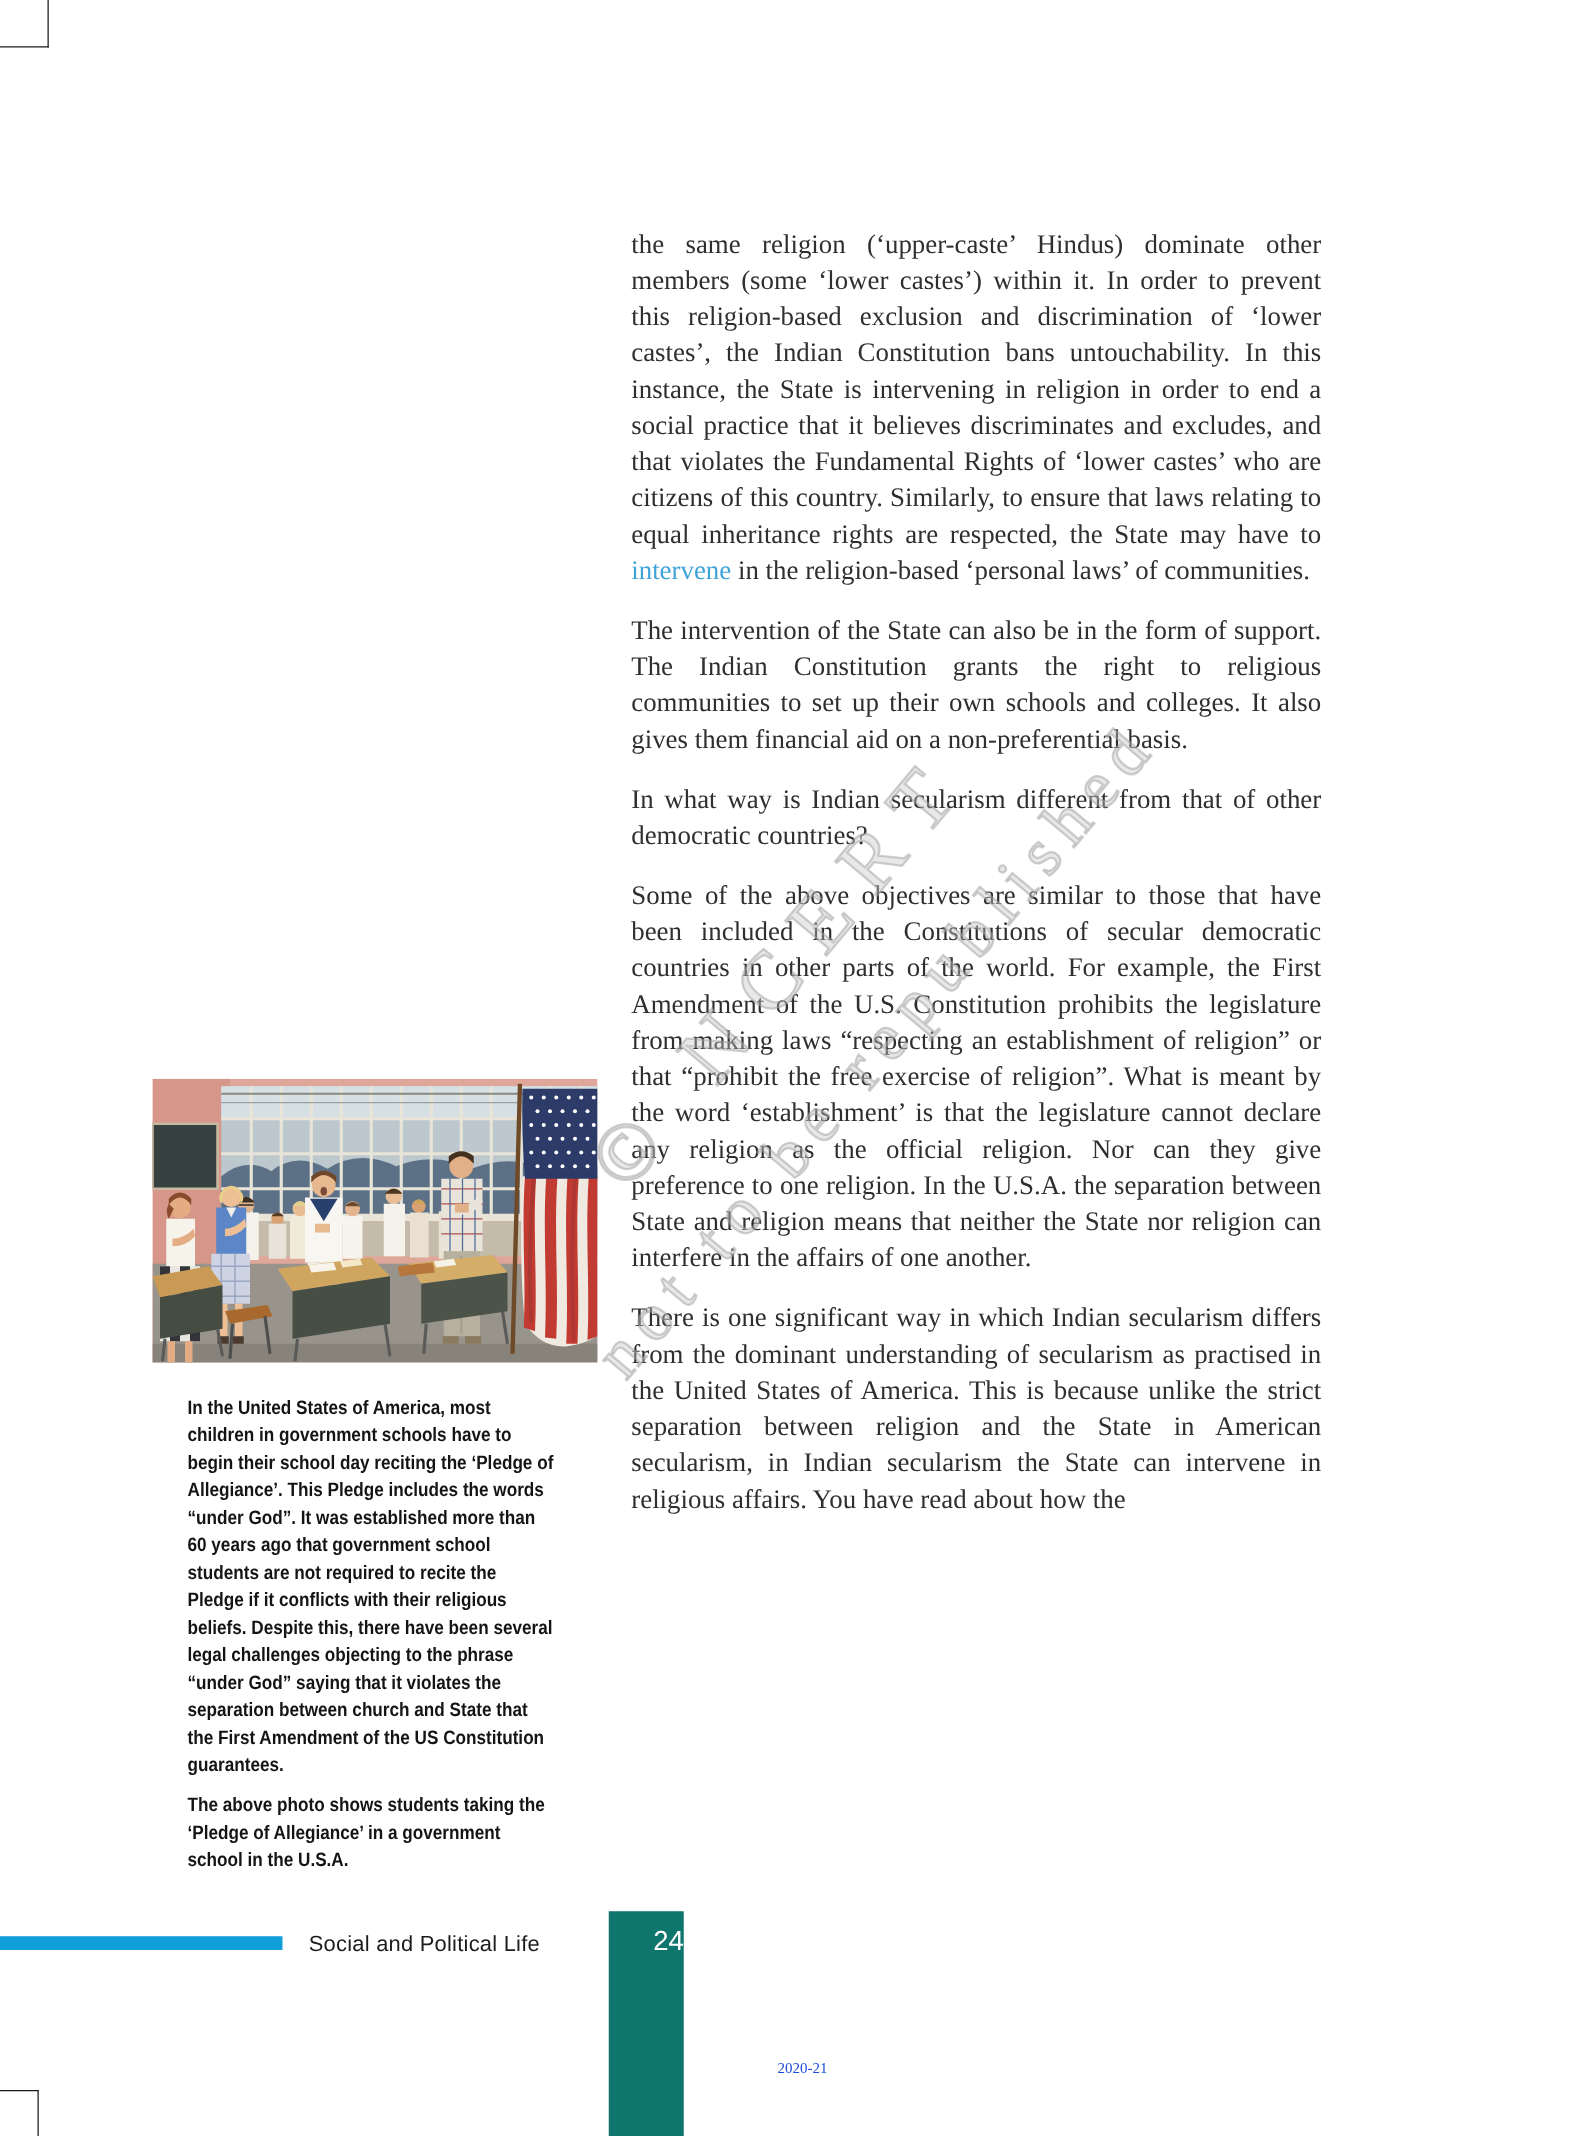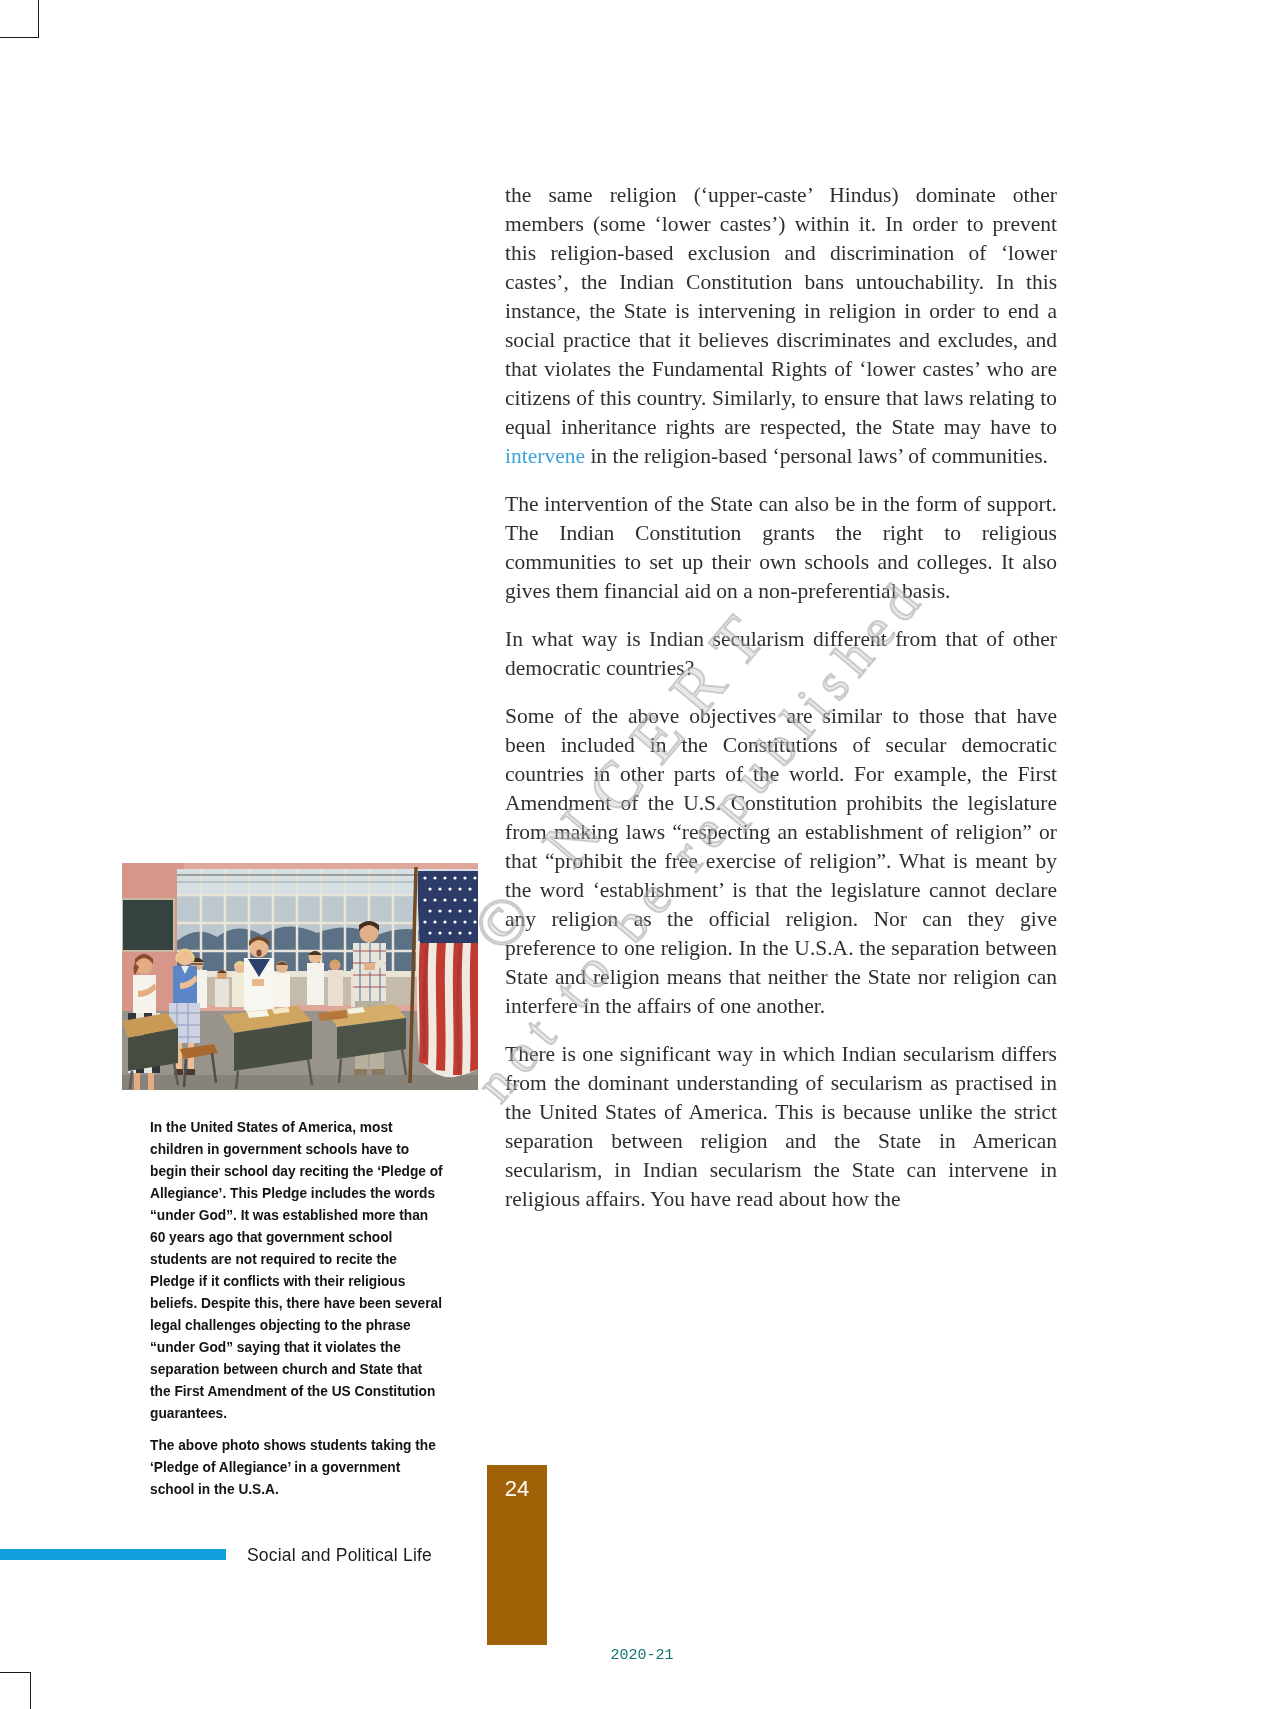--- a/index.html
+++ b/index.html
@@ -48,30 +48,30 @@
   .watermark .wm1 { font-size:66px; letter-spacing:22px; }
   .watermark .wm2 { font-size:54px; letter-spacing:10px; }
 
   
   .footer-bar { position:absolute; left:0; top:1549px; width:226px; height:11px; background:#119fdb; }
   .footer-title {
     position:absolute; left:247px; top:1545px;
     font-family:Liberation Sans, sans-serif; font-size:17.5px; color:#1c1c1c; letter-spacing:0.2px;
   }
   .page-tab {
-    position:absolute; left:487px; top:1465px; width:60px; height:180px;
-    background:#a16207; text-align:center;
+    position:absolute; left:487px; top:1529px; width:60px; height:180px;
+    background:#0f766e; text-align:right;
   }
   .page-tab .num {
     display:inline-block; margin-top:11px; color:#ffffff;
     font-family:"Liberation Sans", sans-serif; font-size:22px;
   }
   .edition {
     position:absolute; left:597px; top:1647px; width:90px; text-align:center;
-    font-family:Liberation Mono, monospace; font-size:15px; color:#0f766e;
+    font-family:Liberation Serif, serif; font-size:12px; color:#1d4ed8;
   }
 </style>
 </head>
 <body>
 
 <div id="page">
 
   <div class="crop-tl"></div>
   <div class="crop-bl"></div>
 

